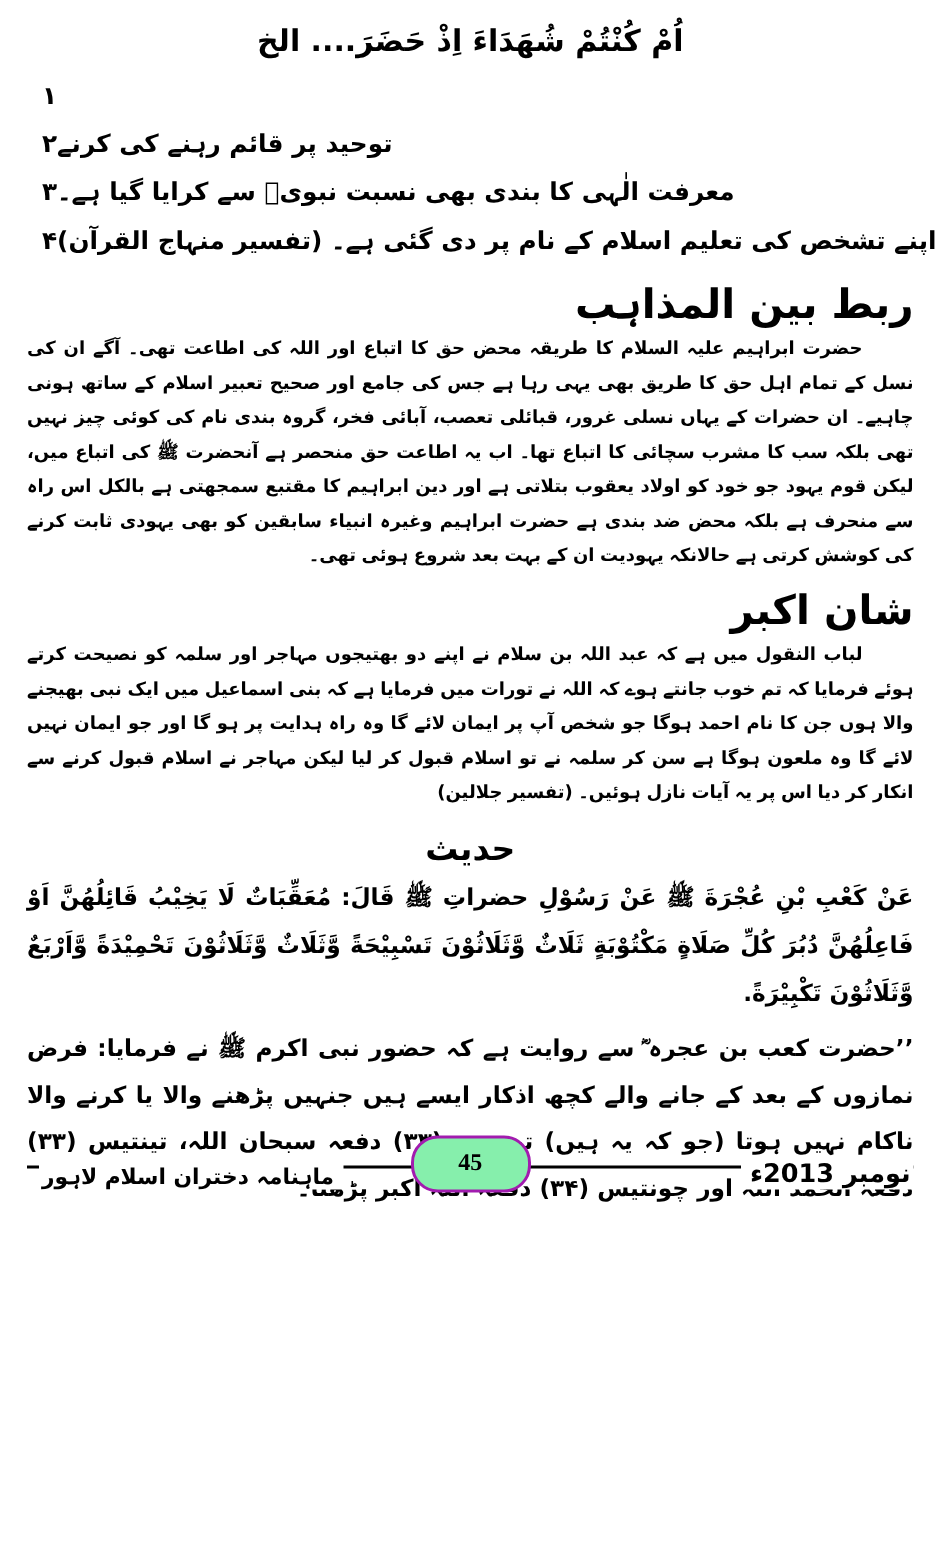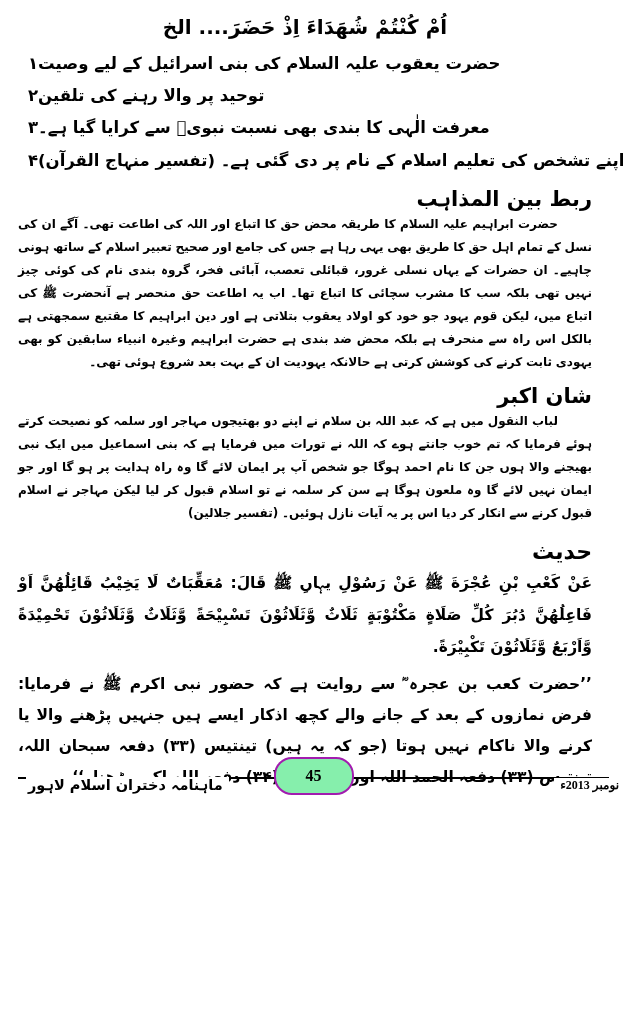--- a/index.html
+++ b/index.html
@@ -13,21 +13,21 @@
     font-family: "DejaVu Sans", sans-serif;
     color: #000000;
     position: relative;
     overflow: hidden;
   }
   .page {
     position: relative;
     width: 627px;
     height: 805px;
     box-sizing: border-box;
-    padding: 10px 35px 0 18px;
+    padding: 10px 18px 0 18px;
     direction: rtl;
     text-align: right;
   }
   .ayah {
     font-family: "DejaVu Sans", sans-serif;
     font-size: 20px;
     font-weight: bold;
     text-align: center;
     letter-spacing: 0px;
     line-height: 1.5;
@@ -52,41 +52,41 @@
     margin-left: 10px;
     font-weight: bold;
   }
   .num-item .txt {
     font-weight: bold;
   }
   .num-item.indent {
     padding-right: 42px;
   }
   .heading {
-    font-size: 21px;
+    font-size: 27px;
     font-weight: bold;
     margin: 10px 0 2px 0;
     text-align: right;
   }
   .para {
     font-size: 12px;
     line-height: 1.92;
     text-align: justify;
     text-align-last: right;
     font-weight: bold;
     margin: 0 0 2px 0;
     word-spacing: -0.5px;
   }
   .para.first-indent {
     text-indent: 34px;
   }
   .hadith-title {
     font-size: 22px;
     font-weight: bold;
-    text-align: right;
+    text-align: center;
     margin: 14px 0 4px 0;
   }
   .arabic {
     font-size: 15.5px;
     line-height: 2.05;
     text-align: justify;
     text-align-last: right;
     font-weight: bold;
     margin: 0 0 2px 0;
   }
@@ -130,27 +130,26 @@
     display: flex;
     align-items: center;
     justify-content: center;
     font-size: 16px;
     font-weight: bold;
     font-family: Liberation Serif, serif;
   }
   .footer-right {
     position: absolute;
     bottom: 6px;
-    right: 6px;
-    font-size: 12px;
+    right: 18px;
+    font-size: 17px;
     font-weight: bold;
     background: #fff;
     padding-right: 2px;
     padding-left: 6px;
-    font-family: Liberation Serif, serif;
   }
   .footer-left {
     position: absolute;
     bottom: 6px;
     left: 26px;
     font-size: 14.5px;
     font-weight: bold;
     background: #fff;
     padding-left: 2px;
     padding-right: 6px;
@@ -159,44 +158,43 @@
 </head>
 <body>
 
 <div class="page">
 
   <div class="ayah">اُمْ کُنْتُمْ شُهَدَاءَ اِذْ حَضَرَ.... الخ</div>
 
   <ul class="num-list">
     <li class="num-item indent">
       <span class="marker">۱</span>
-      <span class="txt">حضرت یعقوب علیہ السلام کی بنی اسرائیل کے لیے وصیت</span>
     </li>
     <li class="num-item indent">
       <span class="marker">۲</span>
-      <span class="txt">توحید پر والا رہنے کی تلقین</span>
+      <span class="txt">توحید پر قائم رہنے کی کرنے</span>
     </li>
     <li class="num-item indent">
       <span class="marker">۳</span>
       <span class="txt">معرفت الٰہی کا بندی بھی نسبت نبویؐ سے کرایا گیا ہے۔</span>
     </li>
     <li class="num-item indent">
       <span class="marker">۴</span>
       <span class="txt">امت مسلمہ کو اپنے تشخص کی تعلیم اسلام کے نام پر دی گئی ہے۔  (تفسیر منہاج القرآن)</span>
     </li>
   </ul>
 
   <h2 class="heading">ربط بین المذاہب</h2>
   <p class="para first-indent">حضرت ابراہیم علیہ السلام کا طریقہ محض حق کا اتباع اور اللہ کی اطاعت تھی۔ آگے ان کی نسل کے تمام اہل حق کا طریق بھی یہی رہا ہے جس کی جامع اور صحیح تعبیر اسلام کے ساتھ ہونی چاہیے۔ ان حضرات کے یہاں نسلی غرور، قبائلی تعصب، آبائی فخر، گروہ بندی نام کی کوئی چیز نہیں تھی بلکہ سب کا مشرب سچائی کا اتباع تھا۔ اب یہ اطاعت حق منحصر ہے آنحضرت ﷺ کی اتباع میں، لیکن قوم یہود جو خود کو اولاد یعقوب بتلاتی ہے اور دین ابراہیم کا مقتبع سمجھتی ہے بالکل اس راہ سے منحرف ہے بلکہ محض ضد بندی ہے حضرت ابراہیم وغیرہ انبیاء سابقین کو بھی یہودی ثابت کرنے کی کوشش کرتی ہے حالانکہ یہودیت ان کے بہت بعد شروع ہوئی تھی۔</p>
 
   <h2 class="heading">شان اکبر</h2>
   <p class="para first-indent">لباب النقول میں ہے کہ عبد اللہ بن سلام نے اپنے دو بھتیجوں مہاجر اور سلمہ کو نصیحت کرتے ہوئے فرمایا کہ تم خوب جانتے ہوے کہ اللہ نے تورات میں فرمایا ہے کہ بنی اسماعیل میں ایک نبی بھیجنے والا ہوں جن کا نام احمد ہوگا جو شخص آپ پر ایمان لائے گا وہ راہ ہدایت پر ہو گا اور جو ایمان نہیں لائے گا وہ ملعون ہوگا ہے سن کر سلمہ نے تو اسلام قبول کر لیا لیکن مہاجر نے اسلام قبول کرنے سے انکار کر دیا اس پر یہ آیات نازل ہوئیں۔  (تفسیر جلالین)</p>
 
   <h2 class="hadith-title">حدیث</h2>
-  <p class="arabic">عَنْ کَعْبِ بْنِ عُجْرَةَ ﷺ عَنْ رَسُوْلِ یہاںِ ﷺ قَالَ: مُعَقِّبَاتٌ لَا یَخِیْبُ قَائِلُهُنَّ اَوْ فَاعِلُهُنَّ دُبُرَ کُلِّ صَلَاةٍ مَکْتُوْبَةٍ ثَلَاثٌ وَّثَلَاثُوْنَ تَسْبِیْحَةً وَّثَلَاثٌ وَّثَلَاثُوْنَ تَحْمِیْدَةً وَّاَرْبَعٌ وَّثَلَاثُوْنَ تَکْبِیْرَةً.</p>
+  <p class="arabic">عَنْ کَعْبِ بْنِ عُجْرَةَ ﷺ عَنْ رَسُوْلِ حضراتِ ﷺ قَالَ: مُعَقِّبَاتٌ لَا یَخِیْبُ قَائِلُهُنَّ اَوْ فَاعِلُهُنَّ دُبُرَ کُلِّ صَلَاةٍ مَکْتُوْبَةٍ ثَلَاثٌ وَّثَلَاثُوْنَ تَسْبِیْحَةً وَّثَلَاثٌ وَّثَلَاثُوْنَ تَحْمِیْدَةً وَّاَرْبَعٌ وَّثَلَاثُوْنَ تَکْبِیْرَةً.</p>
   <p class="translation">’’حضرت کعب بن عجرہ ؓ سے روایت ہے کہ حضور نبی اکرم ﷺ نے فرمایا: فرض نمازوں کے بعد کے جانے والے کچھ اذکار ایسے ہیں جنہیں پڑھنے والا یا کرنے والا ناکام نہیں ہوتا (جو کہ یہ ہیں) تینتیس (۳۳) دفعہ سبحان اللہ، تینتیس (۳۳) دفعہ الحمد اللہ اور چونتیس (۳۴) دفعہ اللہ اکبر پڑھنا۔‘‘</p>
 
   <div class="footer">
     <div class="footer-rule"></div>
     <div class="footer-right">نومبر 2013ء</div>
     <div class="page-num-badge">45</div>
     <div class="footer-left">ماہنامہ دختران اسلام لاہور</div>
   </div>
 
 </div>

